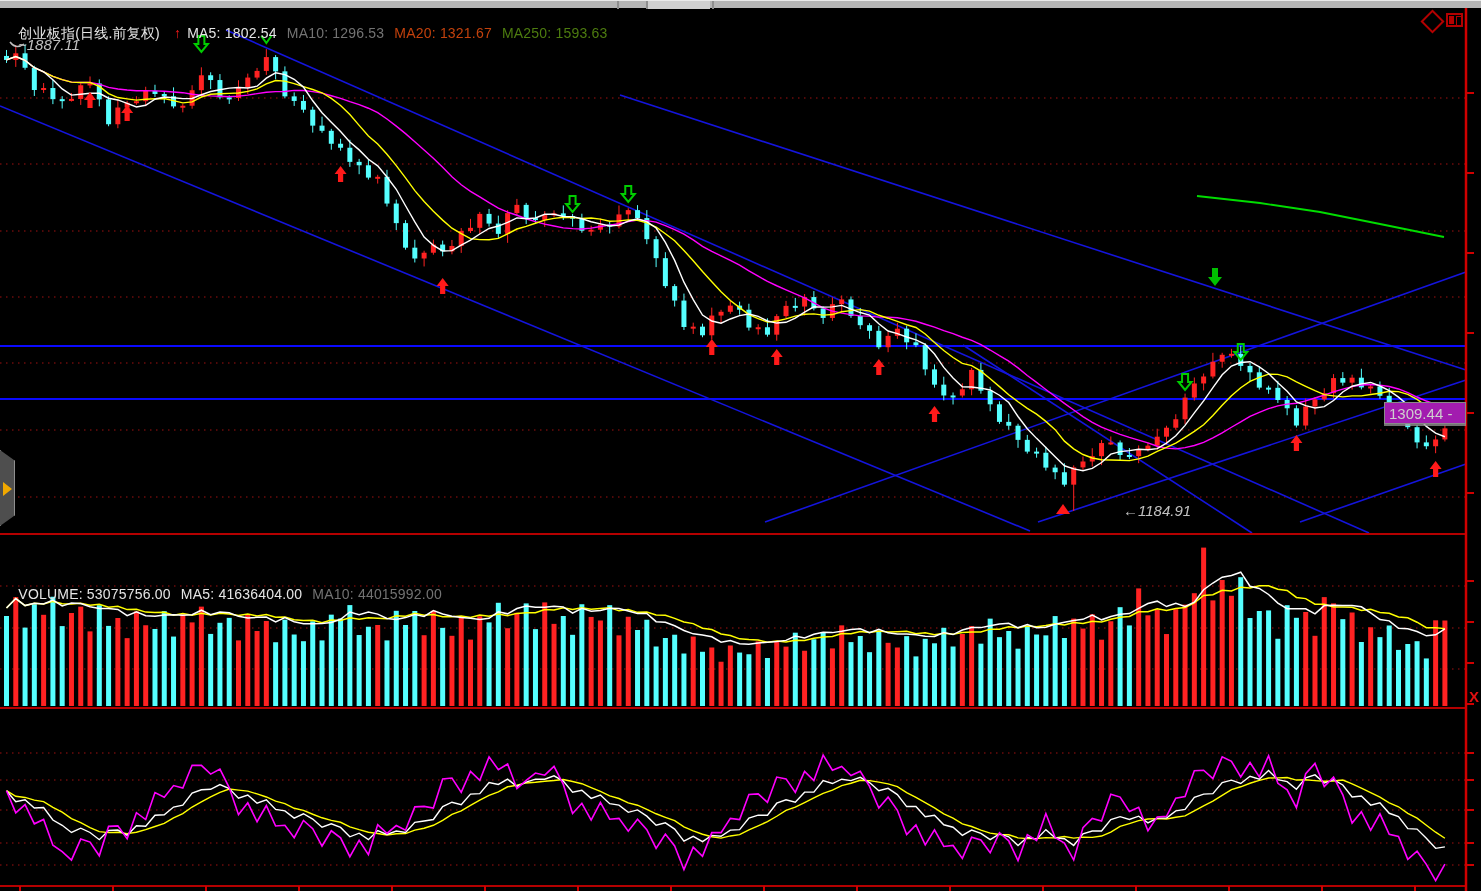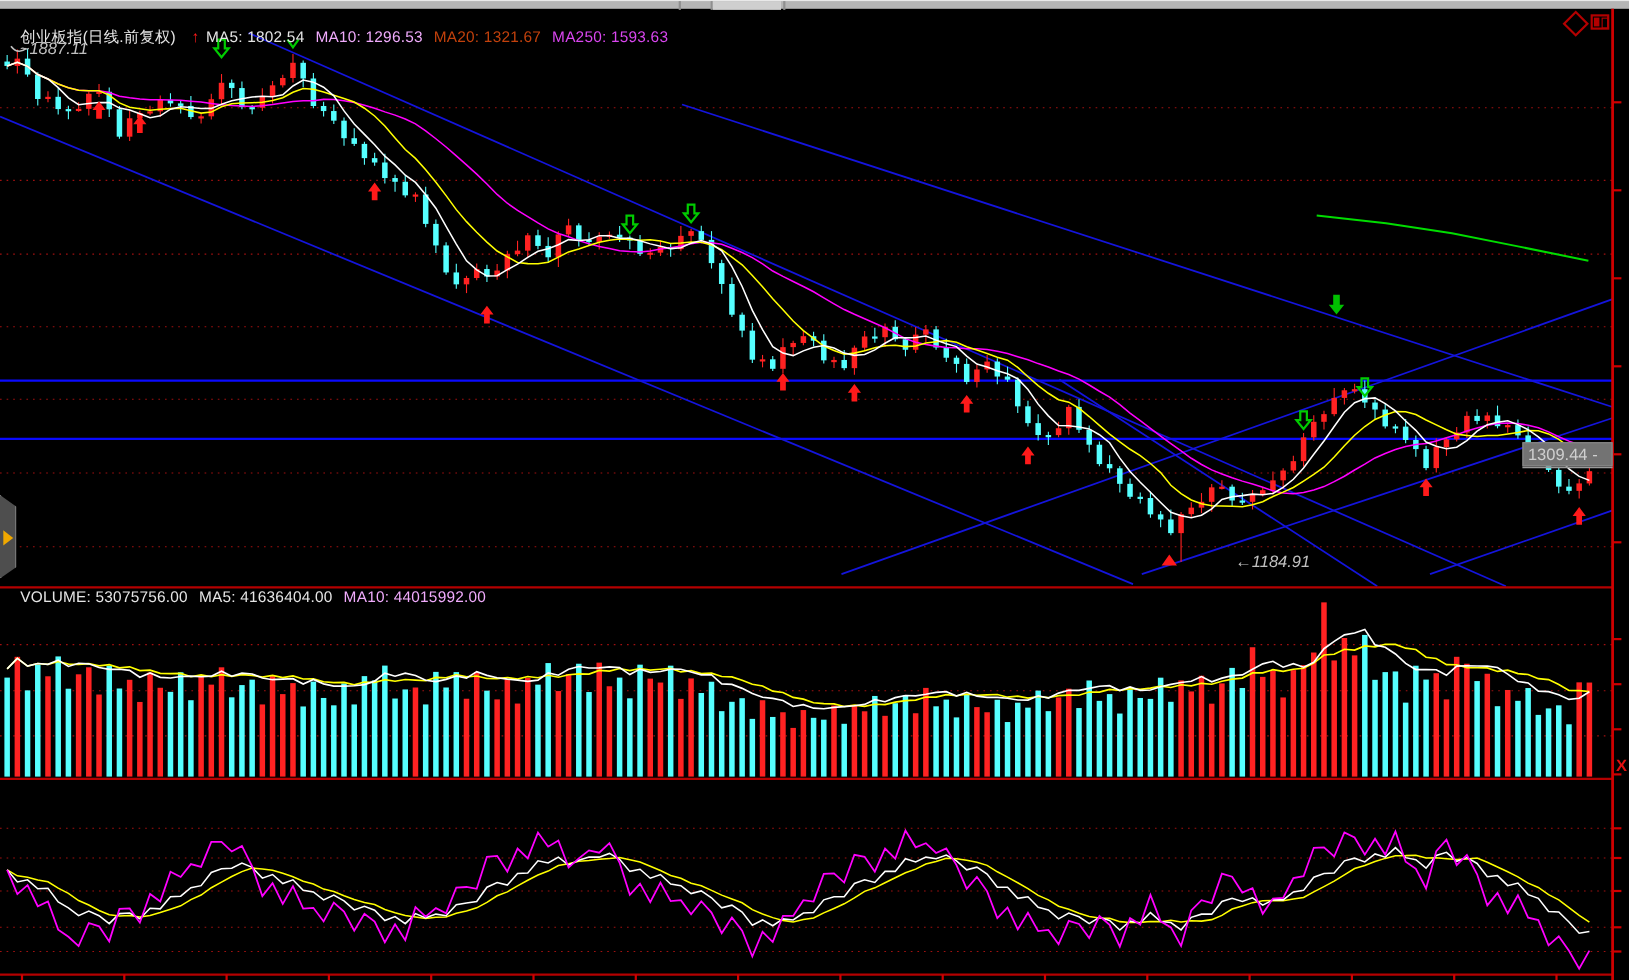--- a/index.html
+++ b/index.html
@@ -5,28 +5,28 @@
   html,body{margin:0;padding:0;background:#000;}
   #stage{position:relative;width:1481px;height:891px;background:#000;overflow:hidden;
          font-family:"Liberation Sans",sans-serif;}
   
   #toolbar{position:absolute;left:0;top:0;width:1481px;height:8px;background:#b5b5b5;
            border-top:1px solid #e9e9e9;box-sizing:border-box;}
   .tb-sep{position:absolute;top:0;width:2px;height:8px;background:#8f8f8f;}
   .tb-lite{position:absolute;top:0;height:8px;background:#cfcfcf;}
   
   .hdr{position:absolute;font-size:14px;line-height:16px;white-space:pre;letter-spacing:0.2px;}
-  .c-white{color:#e5e5e5}.c-yellow{color:#f0abfc}.c-magenta{color:#c2410c}
-  .c-green{color:#d946ef}
+  .c-white{color:#e5e5e5}.c-yellow{color:#737373}.c-magenta{color:#c2410c}
+  .c-green{color:#4d7c0f}
   .hseg{margin-right:10px;}
   .arrow-up-glyph{color:#ff1a1a;font-weight:bold;margin:0 6px 0 4px;}
   
   .plabel{position:absolute;color:#c0c0c0;font-size:15px;white-space:pre;font-style:italic;}
   #last-price-box{position:absolute;left:1384px;top:402px;width:82px;height:22px;
-     border:1px solid #8a8a8a;background:#737373;color:#cfcfcf;font-size:15px;
+     border:1px solid #8a8a8a;background:#a21caf;color:#cfcfcf;font-size:15px;
      line-height:22px;padding-left:4px;box-sizing:border-box;white-space:pre;}
   
   #diamond-icon{position:absolute;left:1424px;top:13px;width:13px;height:13px;
      border:2px solid #b40000;transform:rotate(45deg);}
   #layout-icon{position:absolute;left:1446px;top:13px;width:17px;height:14px;
      border:2px solid #b40000;box-sizing:border-box;}
   #layout-icon .half{position:absolute;left:1px;top:1px;width:5px;height:8px;background:#b40000;}
   #layout-icon .half2{position:absolute;left:8px;top:1px;width:4px;height:8px;border:1px solid #b40000;}
   #close-x{position:absolute;left:1469px;top:689px;width:12px;height:16px;color:#e01010;
      font-size:15px;font-weight:bold;line-height:16px;}
@@ -610,21 +610,21 @@
     </svg>
 
   <div class="hdr" style="left:2px;top:9px">
     <span class="c-white hseg">创业板指(日线.前复权)</span><span class="arrow-up-glyph">↑</span><span class="c-white hseg">MA5: 1802.54</span><span class="c-yellow hseg">MA10: 1296.53</span><span class="c-magenta hseg">MA20: 1321.67</span><span class="c-green hseg">MA250: 1593.63</span>
   </div>
 
   <div class="plabel" style="left:18px;top:36px"><span>~</span><span>1887.11</span></div>
   <div class="plabel" style="left:1123px;top:502px"><span>←</span><span>1184.91</span></div>
   <div id="last-price-box">1309.44 -</div>
 
-  <div class="hdr" style="left:2px;top:518px">
+  <div class="hdr" style="left:2px;top:570px">
     <span class="c-white hseg">VOLUME: 53075756.00</span><span class="c-white hseg">MA5: 41636404.00</span><span class="c-yellow hseg">MA10: 44015992.00</span>
   </div>
 
 
   <div id="diamond-icon"></div>
   <div id="layout-icon">
     <div class="half"></div>
     <div class="half2"></div>
   </div>
   <div id="close-x">X</div>

